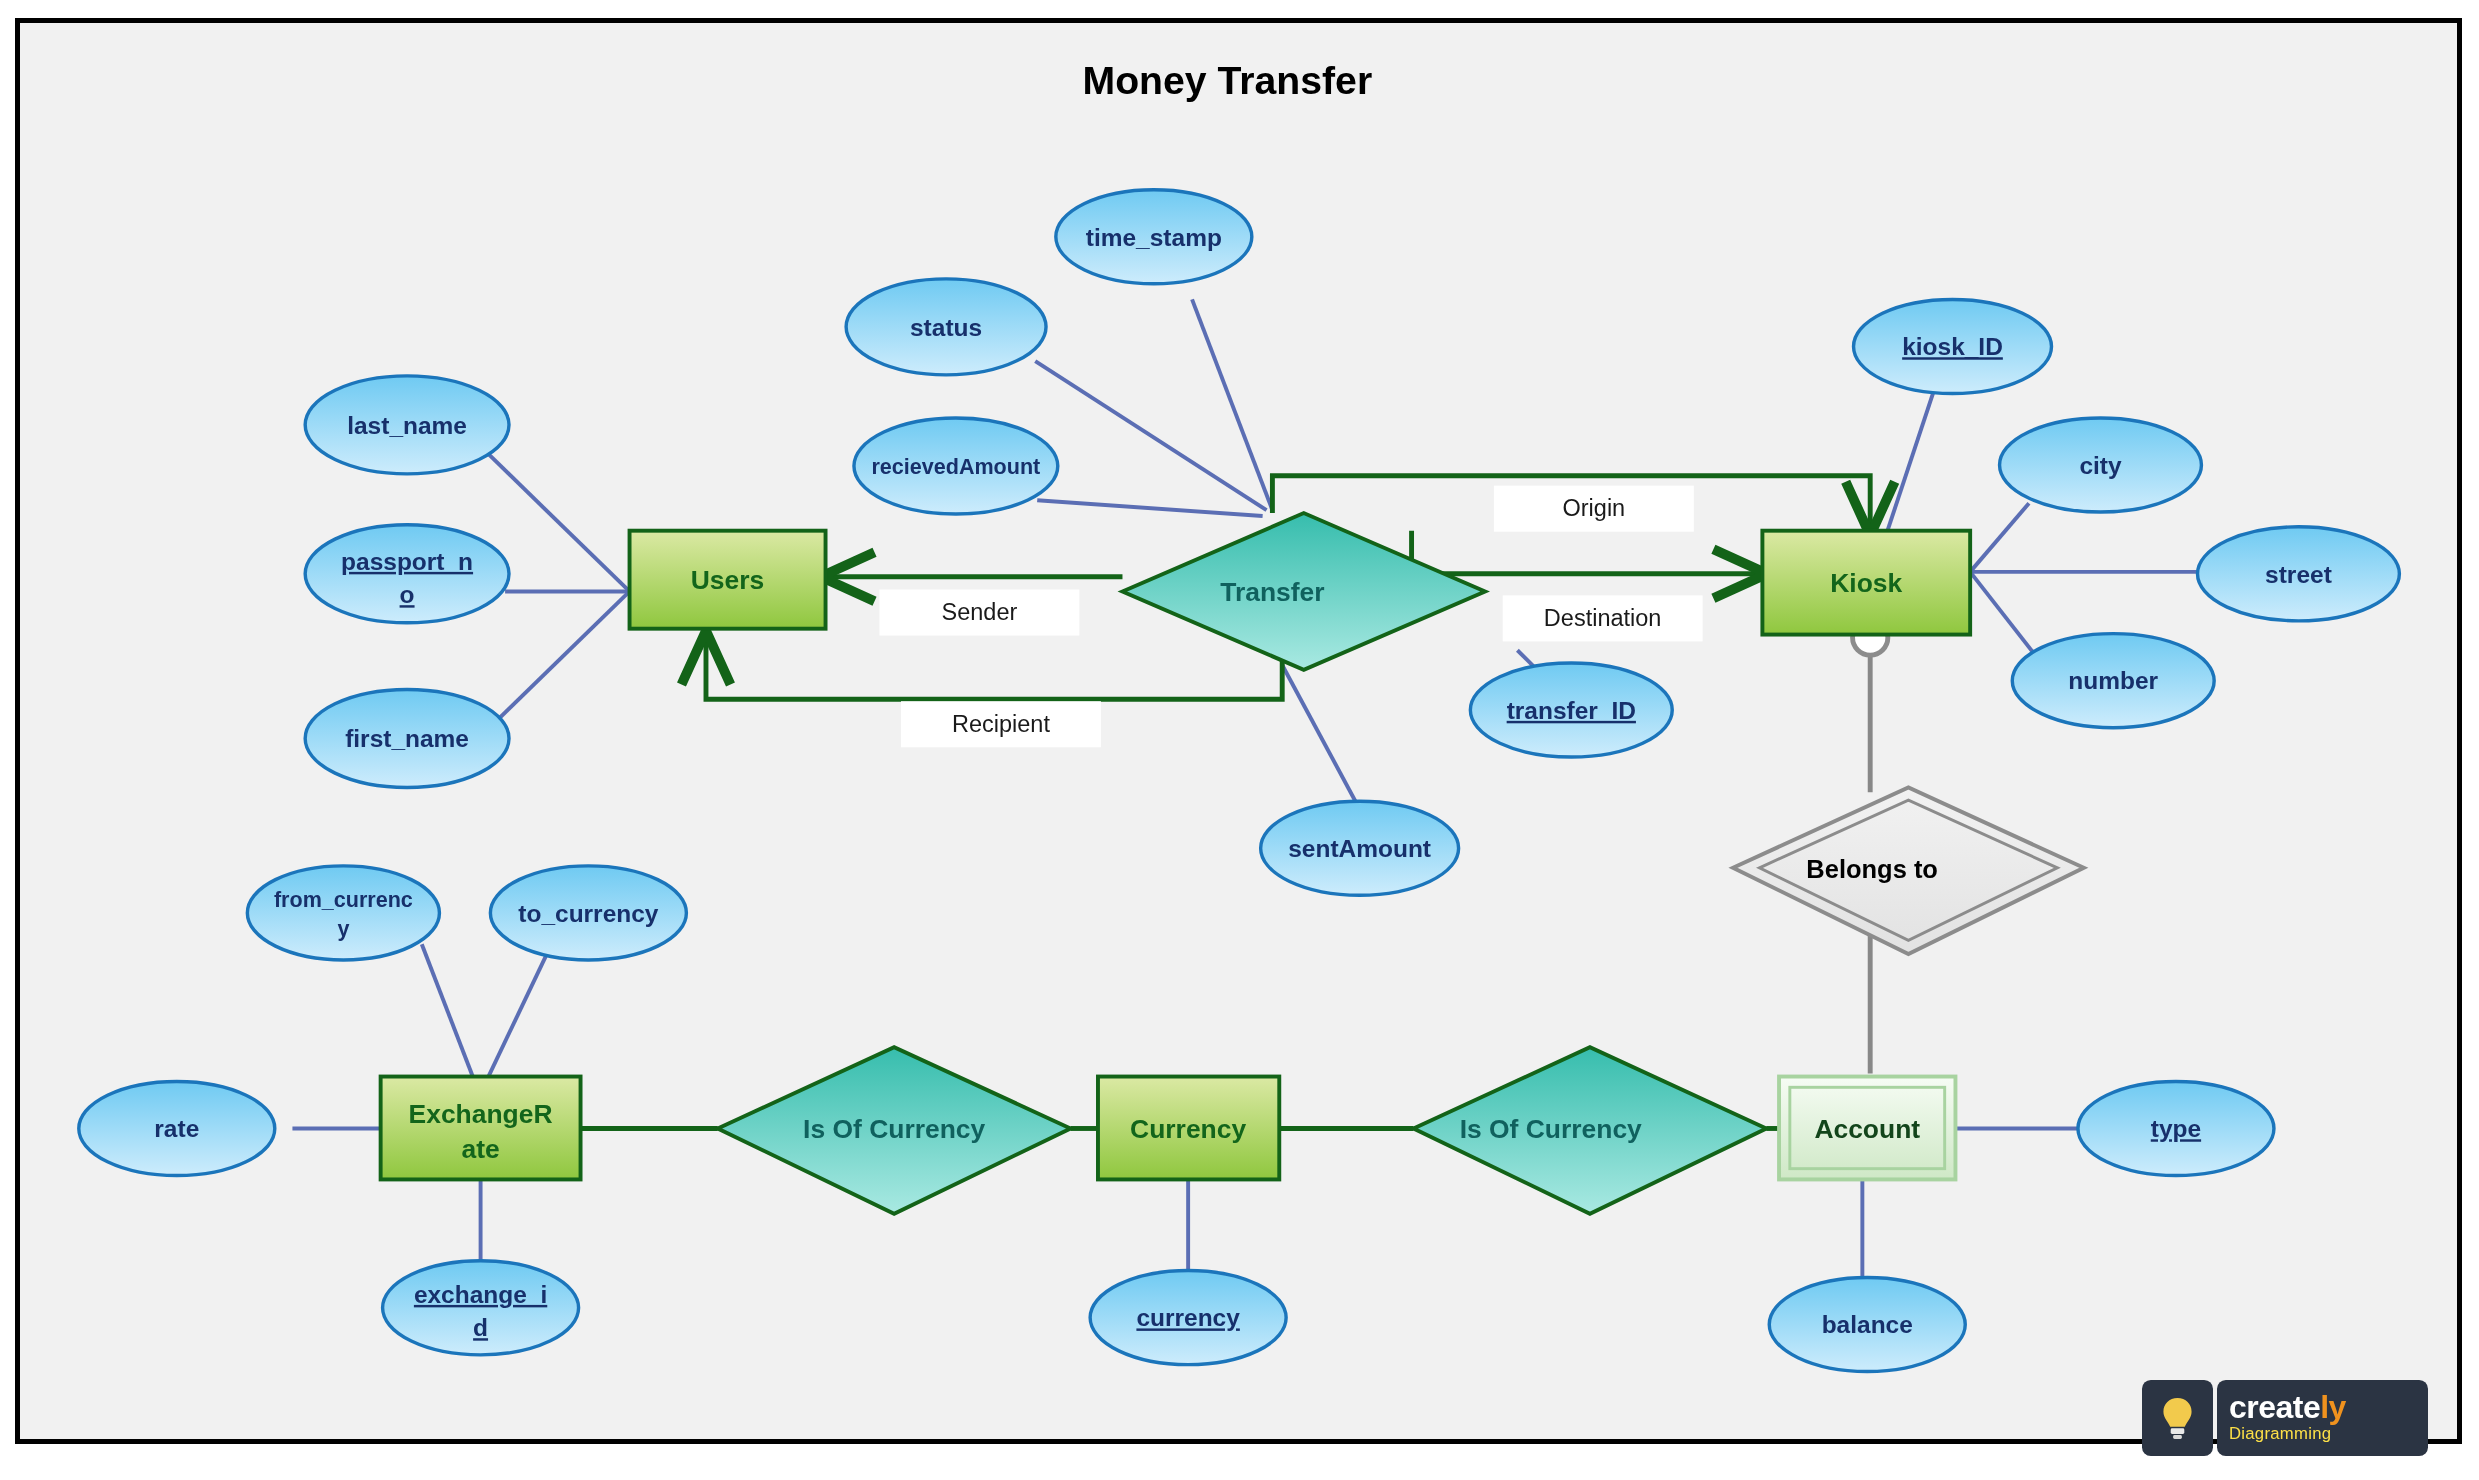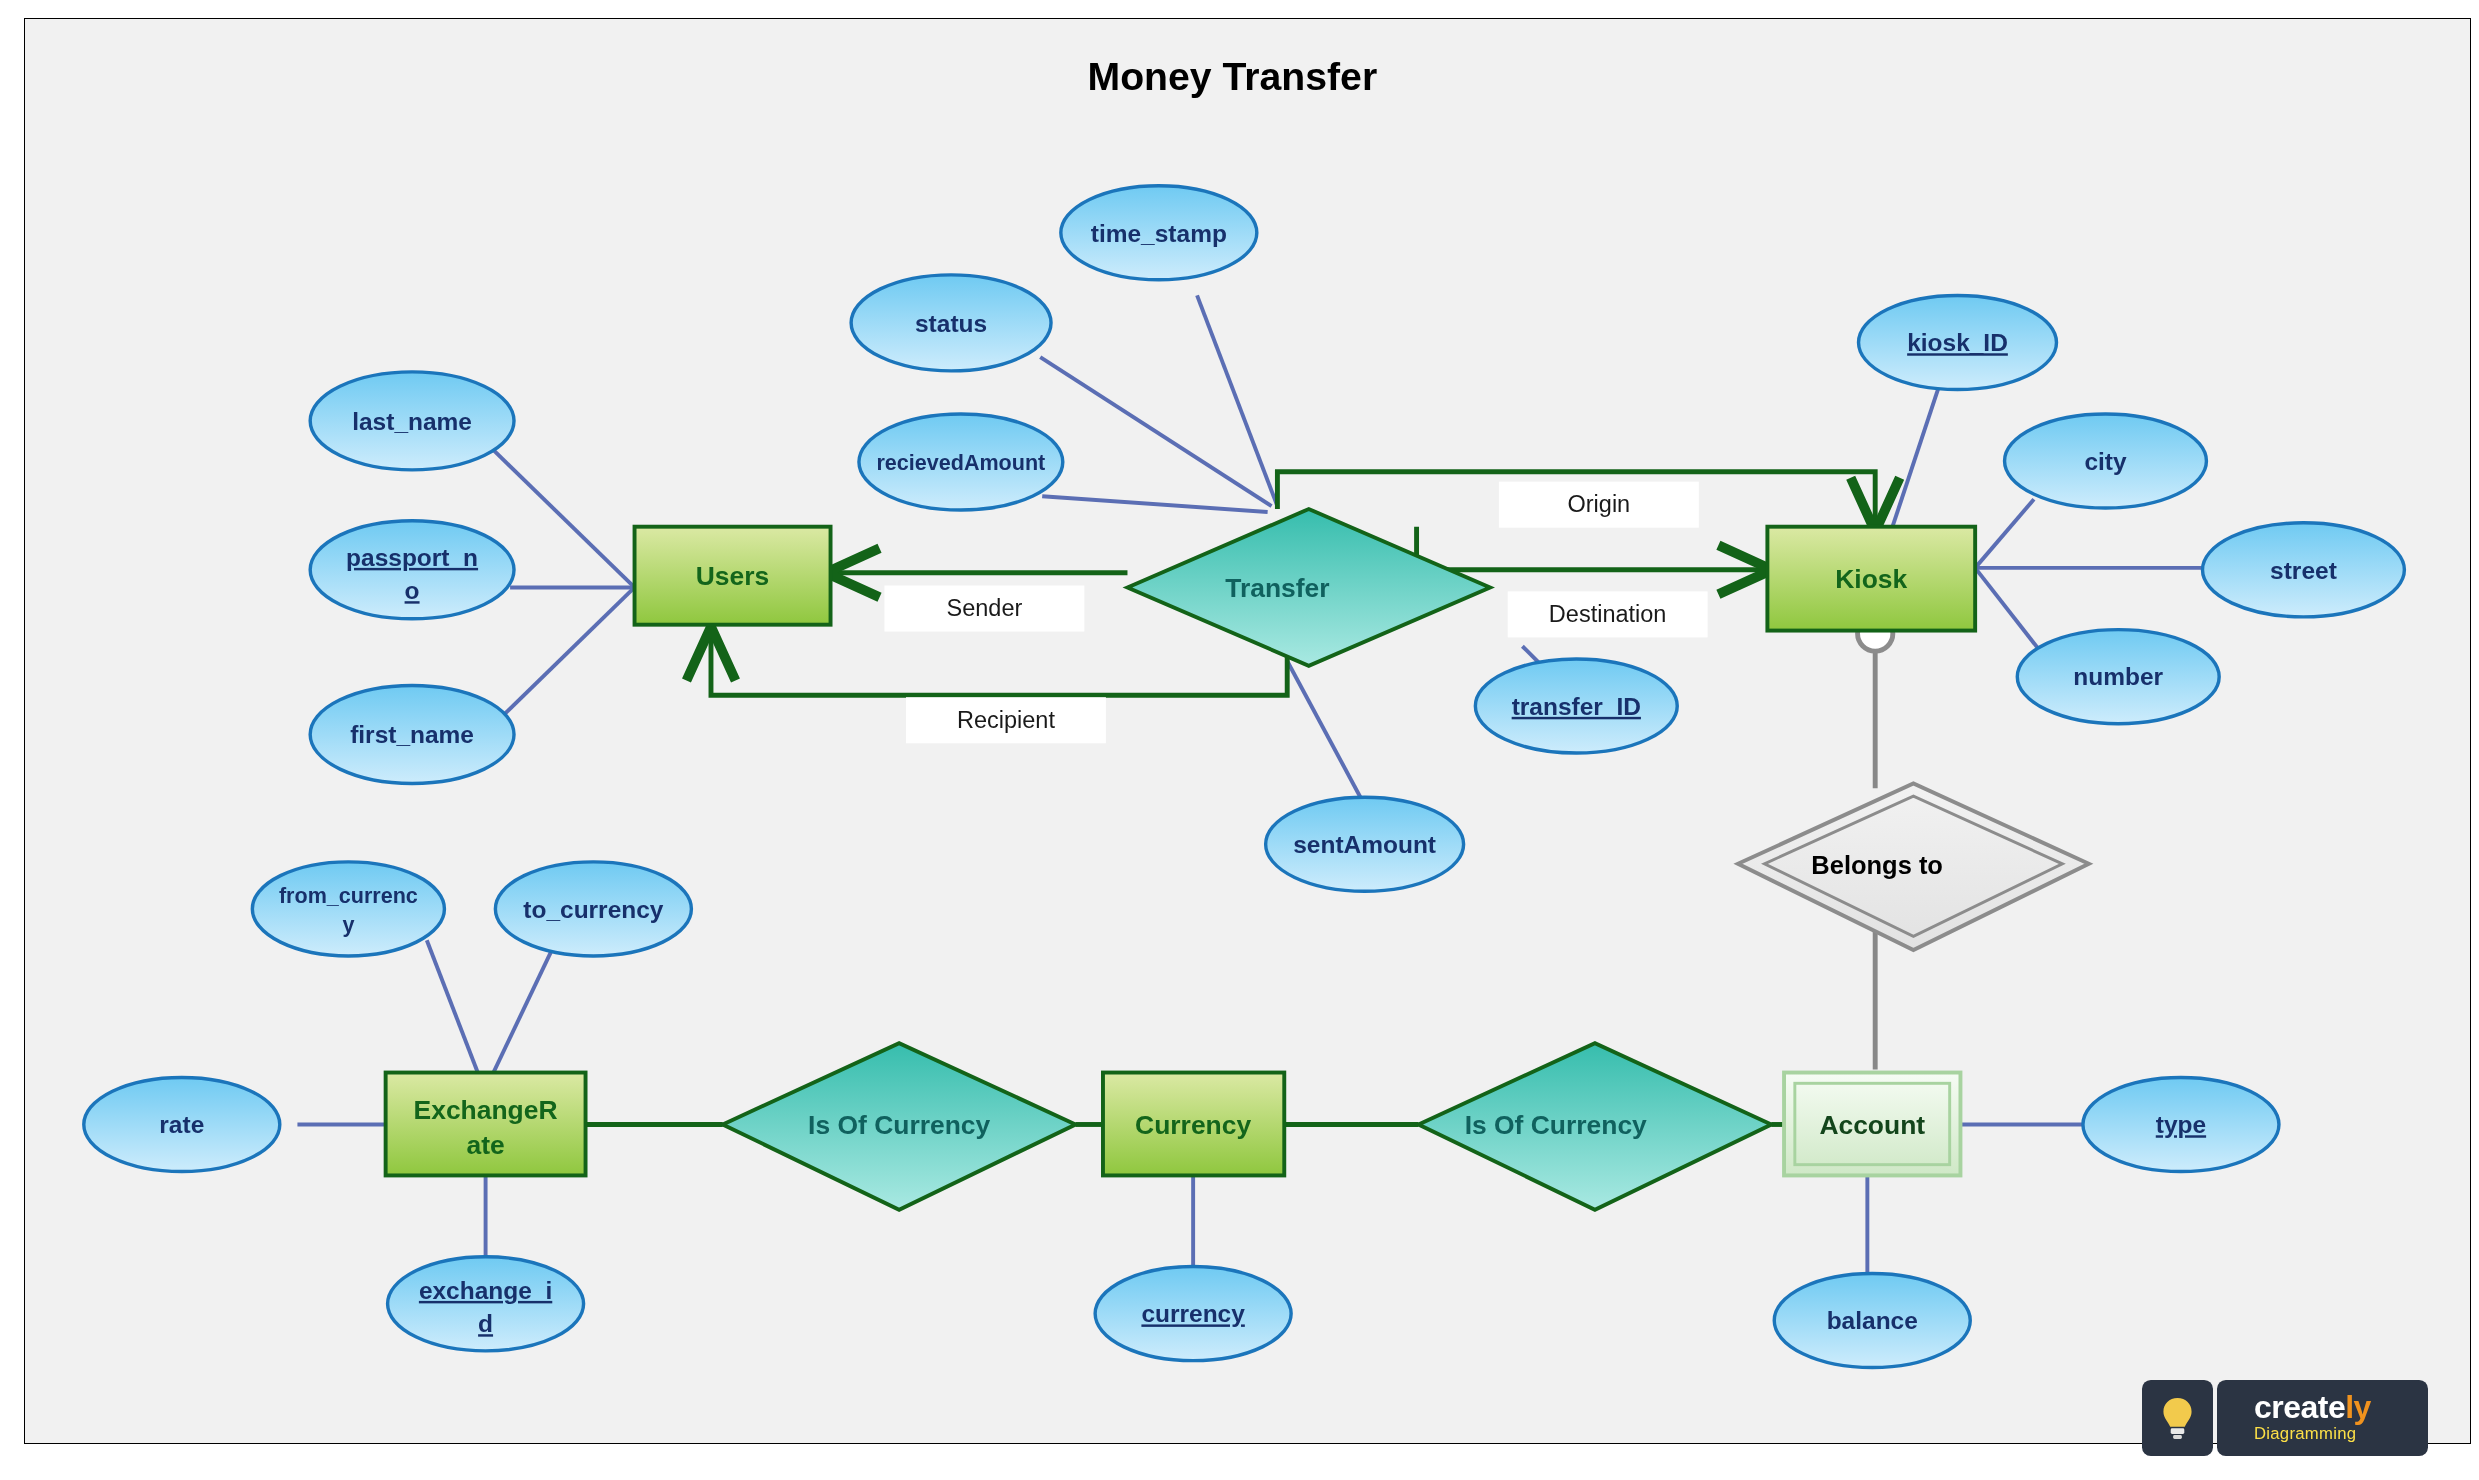--- a/index.html
+++ b/index.html
@@ -11,26 +11,26 @@
   }
   #page {
     position: relative;
     width: 2480px;
     height: 1480px;
     background: #ffffff;
     overflow: hidden;
   }
   #canvas-frame {
     position: absolute;
-    left: 24px;
+    left: 15px;
     top: 17.6px;
     width: 2447px;
     height: 1426px;
     background: #f1f1f1;
-    border: 1px solid #000000;
+    border: 5px solid #000000;
     box-sizing: border-box;
   }
   #diagram-svg {
     position: absolute;
     left: 0;
     top: 0;
   }
   .diagram-title {
     font-family: "Liberation Sans", sans-serif;
     font-size: 40px;
@@ -112,21 +112,21 @@
     margin-right: 3.9px;
   }
   .logo-main {
     flex: 1;
     background: #2b3443;
     border-radius: 8.8px;
     display: flex;
     flex-direction: column;
     align-items: flex-start;
     justify-content: center;
-    padding-left: 37px;
+    padding-left: 12px;
     box-sizing: border-box;
   }
   .logo-word {
     font-family: "Liberation Sans", sans-serif;
     font-size: 32px;
     font-weight: bold;
     line-height: 0.95;
     letter-spacing: -0.5px;
   }
   .logo-create { color: #ffffff; }

